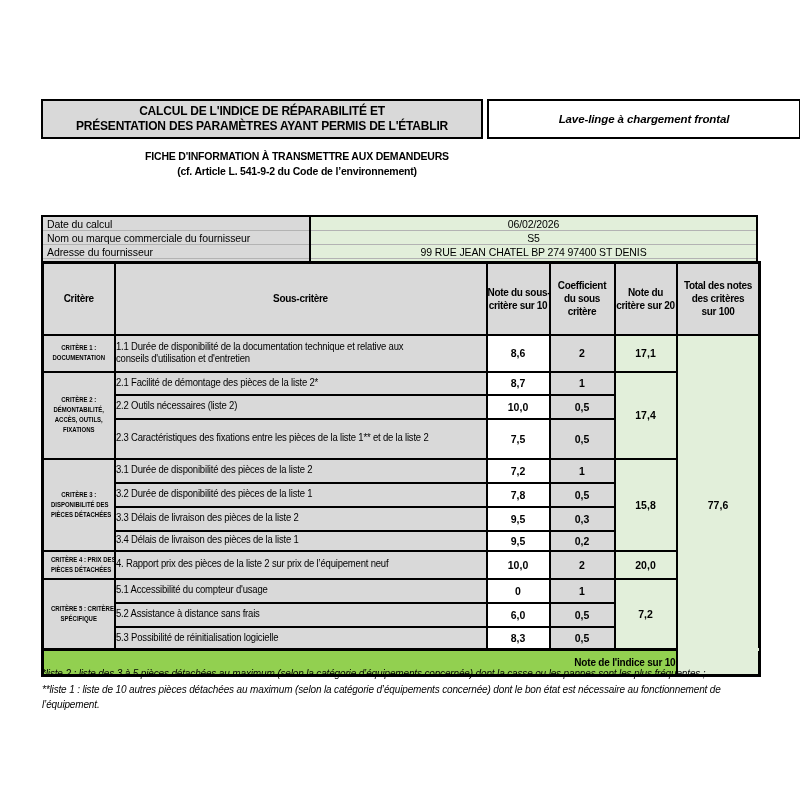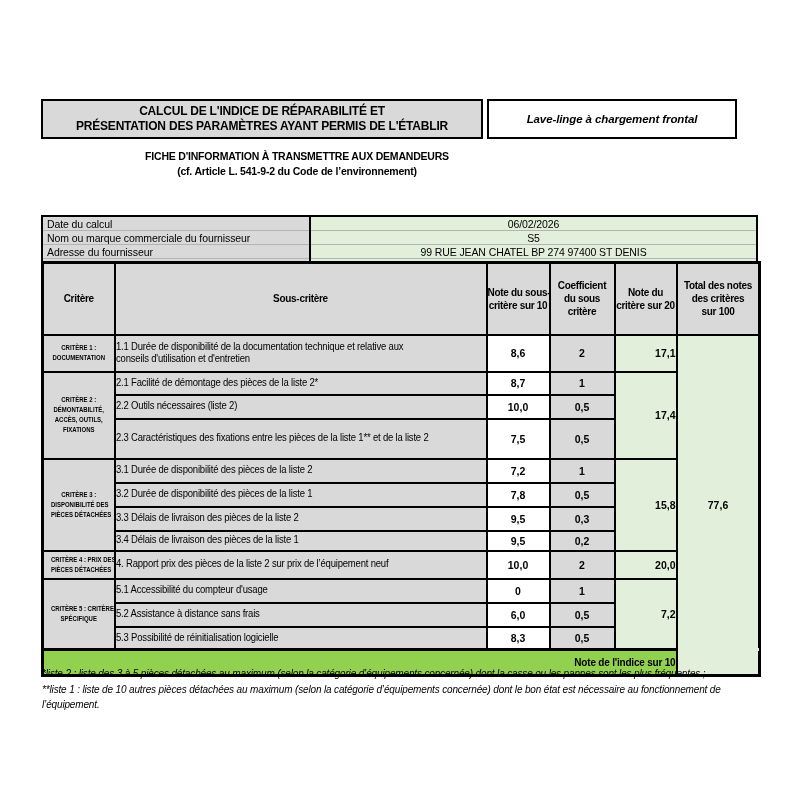--- a/index.html
+++ b/index.html
@@ -3,21 +3,21 @@
 <meta charset="utf-8">
 <style>
   html,body{margin:0;padding:0;background:#fff;}
   body{width:800px;height:800px;font-family:"Liberation Sans",sans-serif;color:#000;}
   .canvas{position:relative;width:800px;height:800px;background:#fff;overflow:hidden;}
 
   
   .title-left{position:absolute;left:41px;top:99px;width:442px;height:40px;box-sizing:border-box;
     background:#d9d9d9;border:2px solid #000;display:flex;flex-direction:column;justify-content:center;
     text-align:center;font-weight:bold;font-size:12px;line-height:15px;letter-spacing:-0.2px;}
-  .title-right{position:absolute;left:487px;top:99px;width:250px;height:40px;box-sizing:border-box;
+  .title-right{position:absolute;left:487px;top:99px;width:314px;height:40px;box-sizing:border-box;
     background:#fff;border:2px solid #000;display:flex;align-items:center;justify-content:center;
     font-weight:bold;font-style:italic;font-size:11.5px;letter-spacing:-0.1px;}
 
   .subtitle{position:absolute;left:92px;top:149px;width:410px;text-align:center;
     font-weight:bold;font-size:10.5px;line-height:15px;letter-spacing:-0.2px;}
 
   
   .info{position:absolute;left:41px;top:190px;width:717px;border-collapse:collapse;table-layout:fixed;
     font-size:10.5px;letter-spacing:-0.1px;border:2px solid #000;margin-top:25px;}
   .info td{height:13px;padding:0;overflow:hidden;white-space:nowrap;border-top:1px solid #b3b3b3;}
@@ -32,21 +32,21 @@
   .score tr.thin td{border-top-width:1px;}
   .score th{background:#d9d9d9;font-weight:bold;font-size:10px;line-height:13px;letter-spacing:-0.3px;
     text-align:center;white-space:pre;}
   .crit{background:#d9d9d9;}
   .critlab{white-space:pre;text-align:center;font-weight:bold;font-size:7.5px;line-height:10px;
     transform:scaleX(.8);}
   .sub{background:#d9d9d9;text-align:left;padding-left:4px;font-size:10px;letter-spacing:-0.2px;}
   .sub .txt{display:inline-block;transform:scaleX(.95);transform-origin:0 50%;white-space:pre;line-height:12.5px;}
   .n10{background:#fff;font-weight:bold;font-size:10.5px;text-align:center;}
   .coef{background:#d9d9d9;font-weight:bold;font-size:10.5px;text-align:center;}
-  .n20{background:#e2efda;font-weight:bold;font-size:10.5px;text-align:right;margin-left:8px;}
+  .n20{background:#e2efda;font-weight:bold;font-size:10.5px;text-align:center;margin-left:8px;}
   .total{background:#e2efda;font-weight:bold;font-size:10.5px;text-align:center;}
   .final td{background:#92d050;border-top-width:3px;}
   .final-label{text-align:right;font-weight:bold;font-size:10px;padding-right:14px;letter-spacing:-0.2px;}
   .final-score{text-align:center;font-weight:bold;font-size:15px;}
 
   
   .footnotes{position:absolute;left:42px;top:666px;width:716px;font-style:italic;font-size:10px;
     letter-spacing:-0.15px;line-height:15.5px;}
   .footnotes div{white-space:pre-line;}
 </style>

